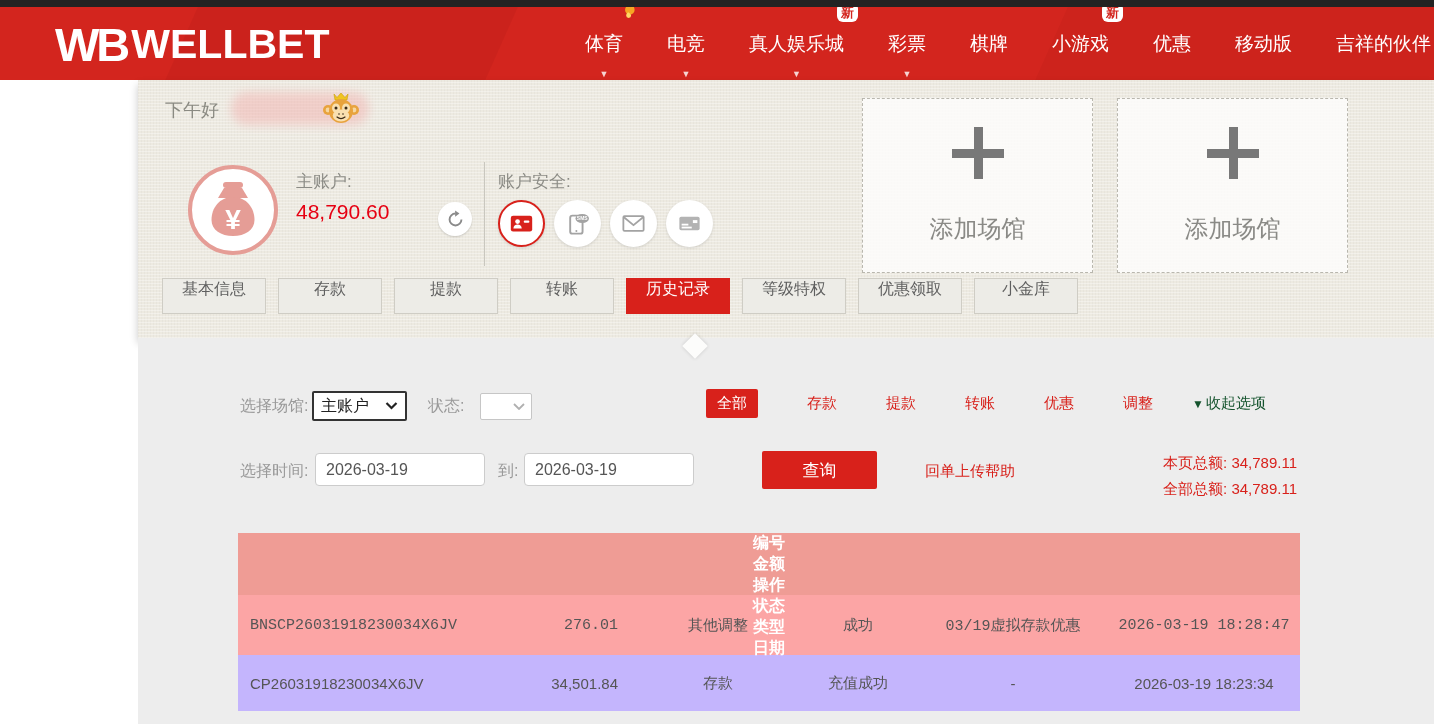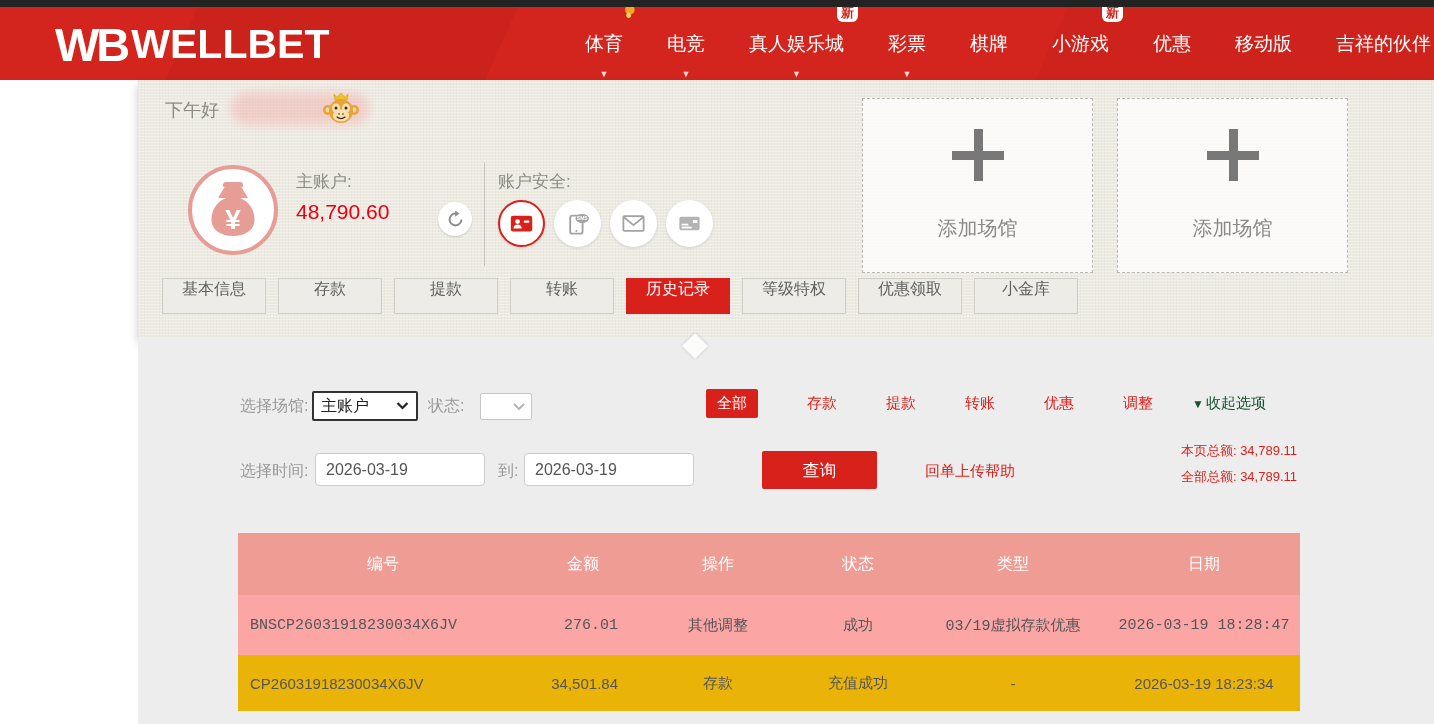--- a/index.html
+++ b/index.html
@@ -56,53 +56,53 @@
   .tab { min-width:104px; height:36px; display:flex; align-items:flex-start; justify-content:center;
     background:#edece7; border:1px solid #cfcdc5; color:#5f5f5f; font-size:16px; cursor:pointer; white-space:nowrap; padding:0 14px; }
   .tab.active { background:#d8211b; border-color:#d8211b; color:#fff; }
 
   .venue-box { top:18px; width:231px; height:175px; background:rgba(253,253,252,.85);
     border:1px dashed #b9b7ae; display:flex; flex-direction:column; align-items:center;
     justify-content:center; gap:34px; cursor:pointer; }
   .plus { position:relative; width:52px; height:52px; }
   .plus::before { content:""; position:absolute; left:0; top:22px; width:52px; height:9px; background:#787878; }
   .plus::after { content:""; position:absolute; left:22px; top:0; width:9px; height:52px; background:#787878; }
-  .venue-label { font-size:20px; color:#8a8a86; }
+  .venue-label { font-size:24px; color:#8a8a86; }
 
   .notch { left:686px; top:337px; width:18px; height:18px; background:#fcfcfb;
     transform:rotate(45deg); box-shadow:0 0 4px rgba(0,0,0,.15); z-index:5; }
 
   
   .section { left:138px; top:338px; width:1296px; height:386px; background:#ededed; }
   .flabel { font-size:16px; color:#9a9a9a; }
-  .venue-select { left:174px; top:53px; width:106px; height:30px; background:#fff; border:2px solid #333;
+  .venue-select { left:174px; top:53px; width:95px; height:30px; background:#fff; border:2px solid #333;
     border-radius:2px; display:flex; align-items:center; justify-content:space-between;
     padding:0 7px; font-size:16px; color:#222; cursor:pointer; }
   .status-select { left:342px; top:55px; width:52px; height:27px; background:#fff; border:1px solid #c6c6c6;
     border-radius:2px; display:flex; align-items:center; justify-content:flex-end; padding:0 6px; cursor:default; }
 
   .type-links { left:568px; top:51px; display:flex; align-items:center; gap:49px; }
   .type-link { font-size:15px; color:#d8211b; cursor:pointer; white-space:nowrap; }
   .type-link.active { background:#d8211b; color:#ffffff; padding:5px 11px; border-radius:2px; }
   .collapse-link { left:1054px; top:56px; font-size:15px; color:#14532d; cursor:pointer; }
   .collapse-tri { font-size:12px; margin-right:2px; }
 
   .date-input { top:115px; width:170px; height:33px; background:#fff; border:1px solid #ccc;
     border-radius:4px; font-size:16px; color:#555; padding:0 10px; font-family:"Liberation Sans",sans-serif; }
   .query-btn { left:624px; top:113px; width:115px; height:38px; background:#d8211b; color:#fff;
     font-size:17px; border:none; border-radius:2px; cursor:pointer; font-family:"Liberation Sans",sans-serif; }
   .receipt-link { left:787px; top:124px; font-size:15px; color:#d8211b; cursor:pointer; }
-  .totals { right:137px; top:100px; text-align:center; font-size:13px; color:#d8211b; line-height:26px; }
+  .totals { right:137px; top:112px; text-align:center; font-size:15px; color:#d8211b; line-height:26px; }
 
   
   .table { left:100px; top:195px; width:1062px; }
-  .thead { display:flex; background:#ef9c95; color:#fff; font-weight:normal; font-size:16px; height:62px; align-items:center; }
+  .thead { display:flex; background:#ef9c95; color:#fff; font-weight:bold; font-size:16px; height:62px; align-items:center;flex-direction:column; }
   .trow { display:flex; font-size:15px; color:#555; height:60px; align-items:center; }
   .tbody > div:nth-of-type(1) { background:#fca5a5;font-family:Liberation Mono, monospace; }
-  .tbody > div:nth-of-type(2) { background:#eab308; height:56px; }
+  .tbody > div:nth-of-type(2) { background:#c4b5fd; height:56px; }
   .tc { display:flex; align-items:center; justify-content:center; }
   .c0 { width:290px; justify-content:flex-start; padding-left:12px; }
   .thead .c0 { justify-content:center; padding-left:0; }
   .c1 { width:110px; justify-content:flex-end; padding-right:20px; }
   .thead .c1 { justify-content:center; padding-right:0; }
   .c2 { width:160px; } .c3 { width:120px;text-align:center; } .c4 { width:190px; } .c5 { width:192px; }
 </style>
 </head>
 <body>
 

